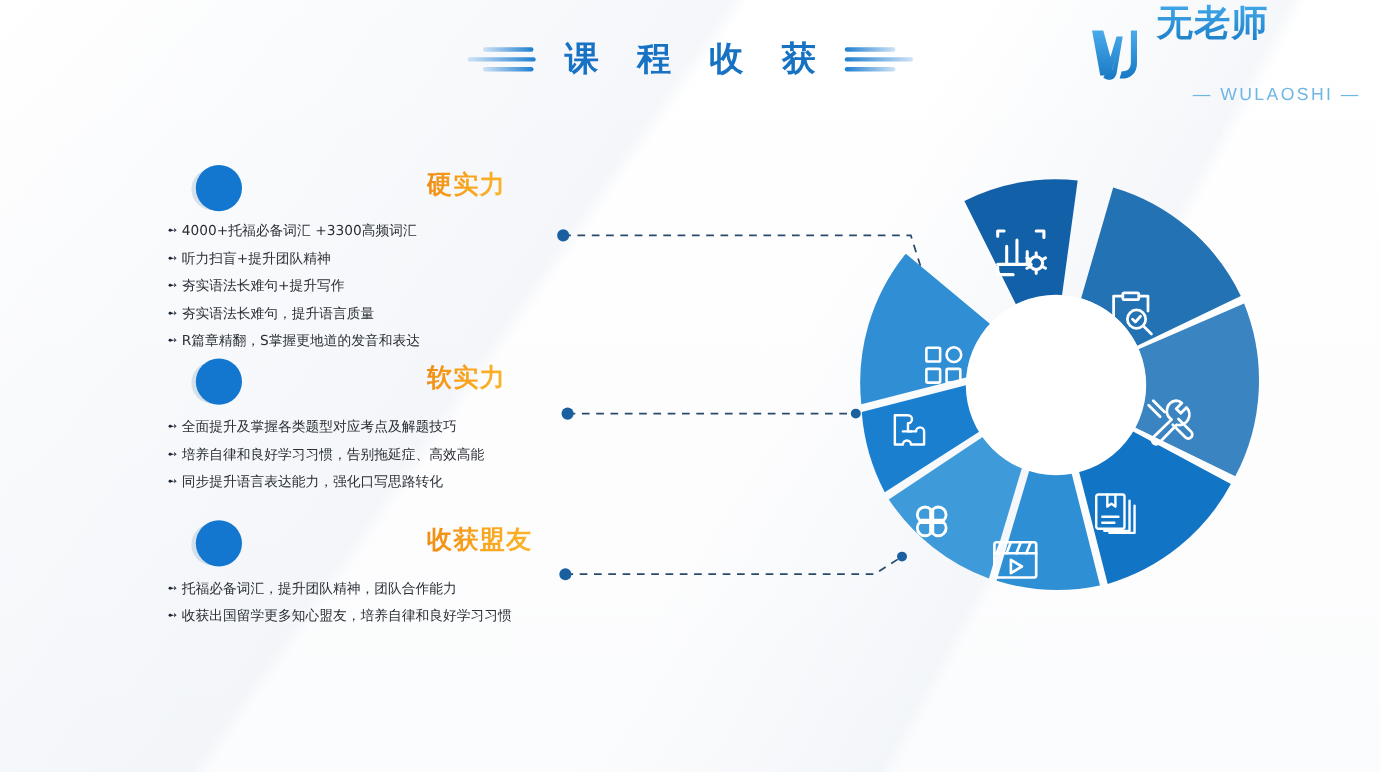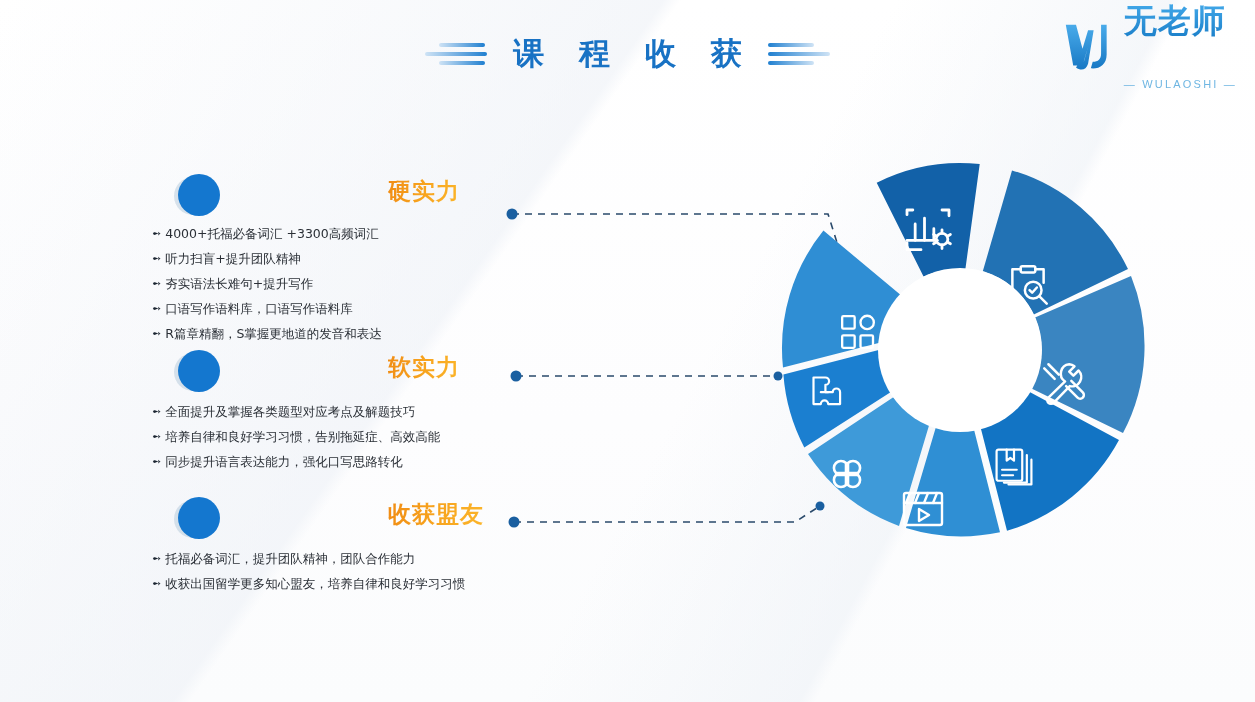--- a/index.html
+++ b/index.html
@@ -26,22 +26,22 @@
   }
   #logo .mark{ width:58px; height:52px; }
   #logo .wordwrap{ display:flex; flex-direction:column; align-items:flex-start;gap:37px; }
   #logo .word{
     font-size:33px; letter-spacing:1px; font-weight:700;
     color:#2196e3; line-height:1.05;
     background:linear-gradient(180deg,#41a7e8,#1b7fc9);
     -webkit-background-clip:text; background-clip:text; color:transparent;
   }
   #logo .sub{
-    font-size:11px; letter-spacing:2.2px; color:#6fb6e2;
-    margin-top:2px; white-space:nowrap;
+    font-size:16px; letter-spacing:2.2px; color:#6fb6e2;
+    margin-top:2px; white-space:nowrap;margin-left:33px;
   }
 
   
   #title-block{
     position:absolute; left:0; right:0; top:33px;
     display:flex; justify-content:center; align-items:center; gap:14px;
   }
   .title-deco{ display:flex; flex-direction:column; gap:5px; }
   .title-deco i{
     display:block; height:4px; border-radius:2px;
@@ -86,21 +86,21 @@
   .lines{ padding-left:152px; }
   .line{
     display:flex; align-items:flex-start; gap:4px;
     font-size:12.5px; color:#2a2f36; line-height:1.35;
     margin-bottom:8px; white-space:nowrap;
     font-family:"DejaVu Sans","Liberation Sans",sans-serif;
   }
   .line .arrow{ color:#1a2430; font-size:11px; flex:none; transform:translateY(1px); }
 
   #g1{ top:0; }
-  #g1 .group-head{ height:52px;margin-top:24px; }
+  #g1 .group-head{ height:52px; }
   #g2{ margin-top:0; }
   #g3{ margin-top:26px; }
 
   
   #connectors{ position:absolute; left:0; top:0; width:1255px; height:702px; pointer-events:none; }
 
   
   #wheel{ position:absolute; left:760px; top:150px; width:400px; height:400px; }
   .seg-icon{ position:absolute; pointer-events:none; }
   .seg-icon svg{ display:block; }
@@ -158,21 +158,21 @@
       <div class="line">
           <span class="arrow">➻</span>
           <span>听力扫盲+提升团队精神</span>
         </div>
       <div class="line">
           <span class="arrow">➻</span>
           <span>夯实语法长难句+提升写作</span>
         </div>
       <div class="line">
           <span class="arrow">➻</span>
-          <span>口语写作语料库，口语写作语料库</span>
+          <span>夯实语法长难句，提升语言质量</span>
         </div>
       <div class="line">
           <span class="arrow">➻</span>
           <span>R篇章精翻，S掌握更地道的发音和表达</span>
         </div>
     </div>
   </div>
 
   <div class="group" id="g2">
     <div class="group-head">

